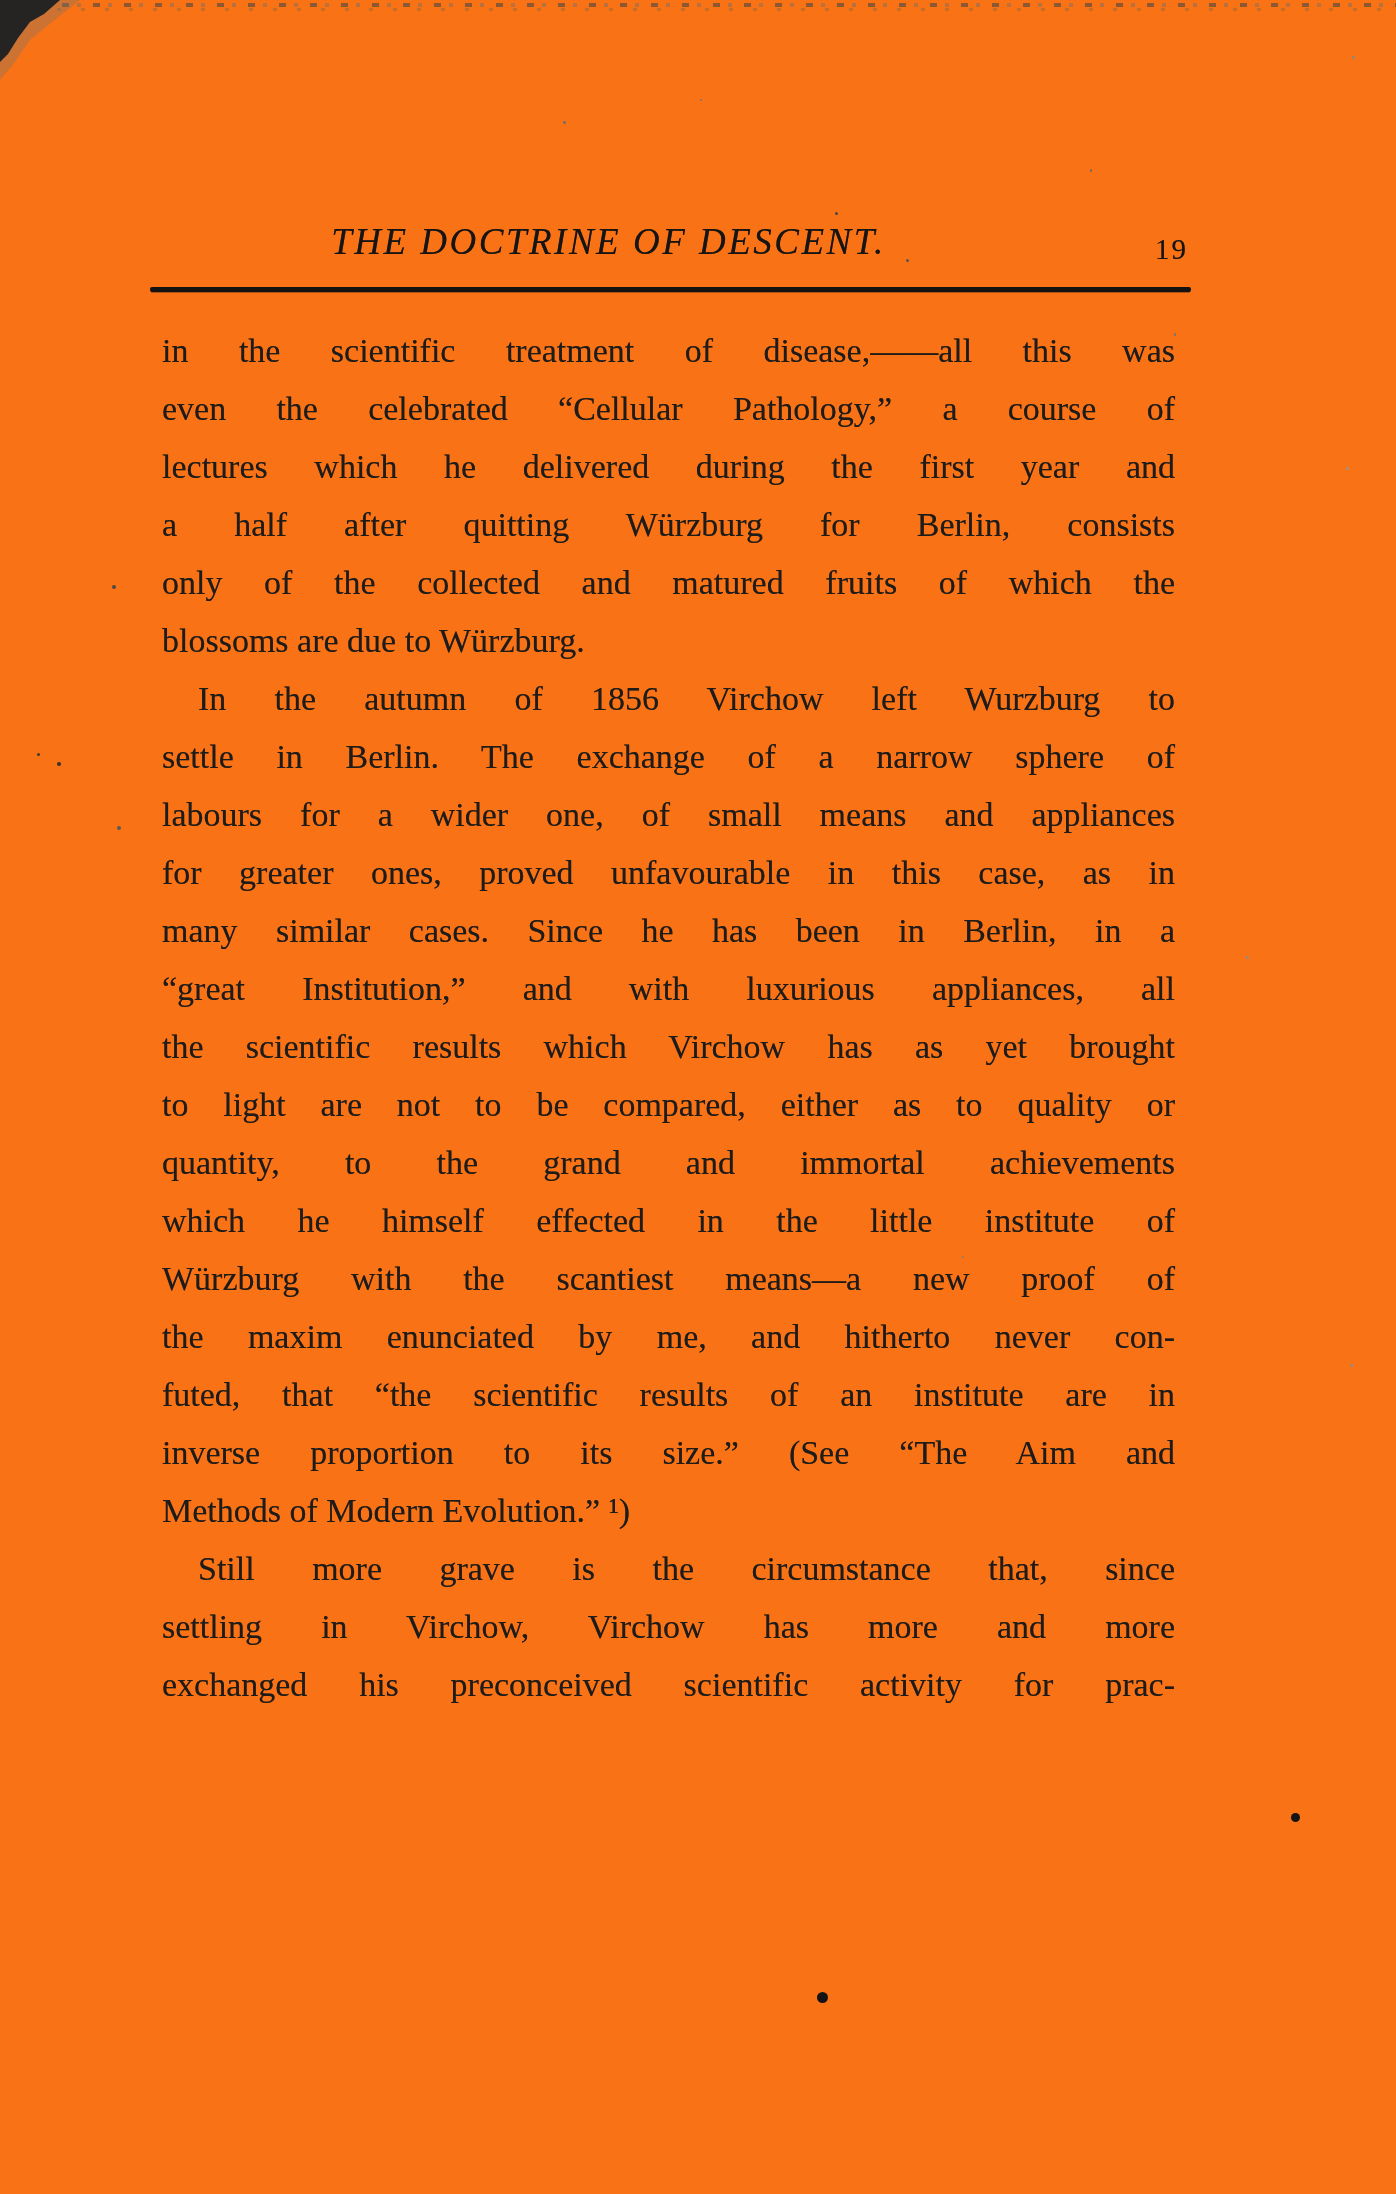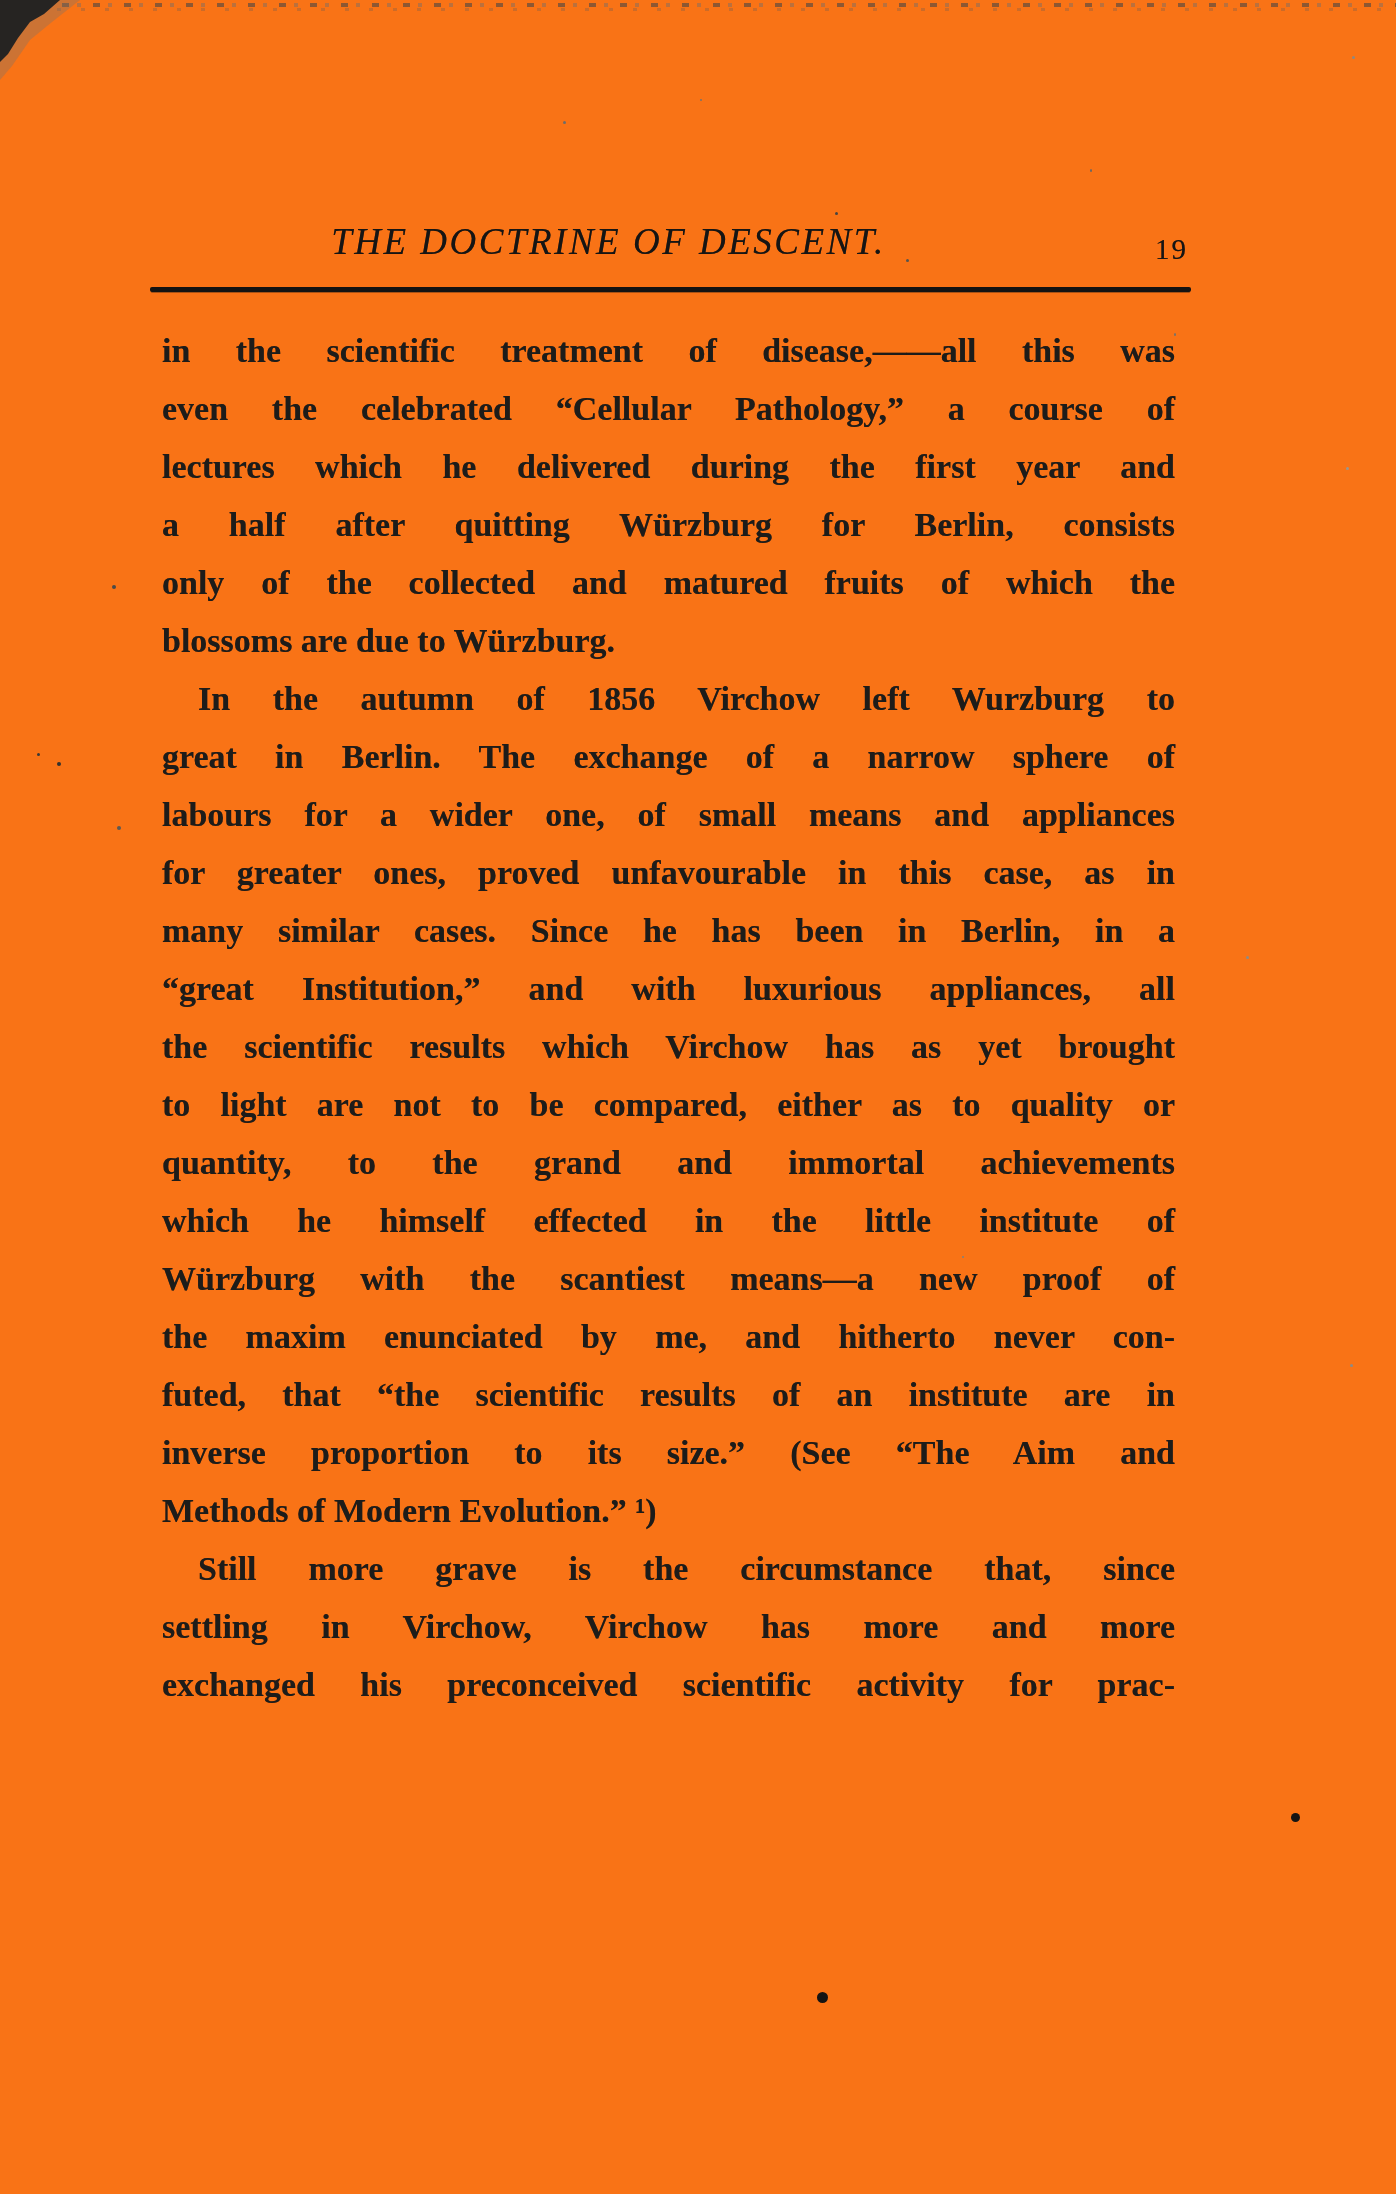--- a/index.html
+++ b/index.html
@@ -51,21 +51,20 @@
   }
   .header-rule{
     position:absolute;top:287px;left:150px;width:1041px;height:5px;
     background:#141312;border-radius:2px;
     box-shadow:0 2px 0 -1px rgba(20,19,18,.35);
   }
   .body-block{
     position:absolute;top:322px;left:162px;width:1013px;
     font-size:34px;
     text-shadow:0 0 .5px rgba(25,24,22,.55);
-    font-weight:bold;
   }
   .ln{
     height:58px;line-height:58px;
     text-align:justify;text-align-last:justify;
     white-space:normal;
   }
   .ln.end{text-align-last:left;}
   .ln.indent{text-indent:36px;}
   .footnote{
     position:absolute;top:1792px;left:163px;width:1010px;
@@ -110,21 +109,21 @@
     <div class="para">
       <div class="ln">in the scientific treatment of disease,——all this was</div>
       <div class="ln">even the celebrated “Cellular Pathology,” a course of</div>
       <div class="ln">lectures which he delivered during the first year and</div>
       <div class="ln">a half after quitting Würzburg for Berlin, consists</div>
       <div class="ln">only of the collected and matured fruits of which the</div>
       <div class="ln end">blossoms are due to Würzburg.</div>
     </div>
     <div class="para">
       <div class="ln indent">In the autumn of 1856 Virchow left Wurzburg to</div>
-      <div class="ln">great in Berlin.  The exchange of a narrow sphere of</div>
+      <div class="ln">settle in Berlin.  The exchange of a narrow sphere of</div>
       <div class="ln">labours for a wider one, of small means and appliances</div>
       <div class="ln">for greater ones, proved unfavourable in this case, as in</div>
       <div class="ln">many similar cases.  Since he has been in Berlin, in a</div>
       <div class="ln">“great Institution,” and with luxurious appliances, all</div>
       <div class="ln">the scientific results which Virchow has as yet brought</div>
       <div class="ln">to light are not to be compared, either as to quality or</div>
       <div class="ln">quantity, to the grand and immortal achievements</div>
       <div class="ln">which he himself effected in the little institute of</div>
       <div class="ln">Würzburg with the scantiest means—a new proof of</div>
       <div class="ln">the maxim enunciated by me, and hitherto never con-</div>

